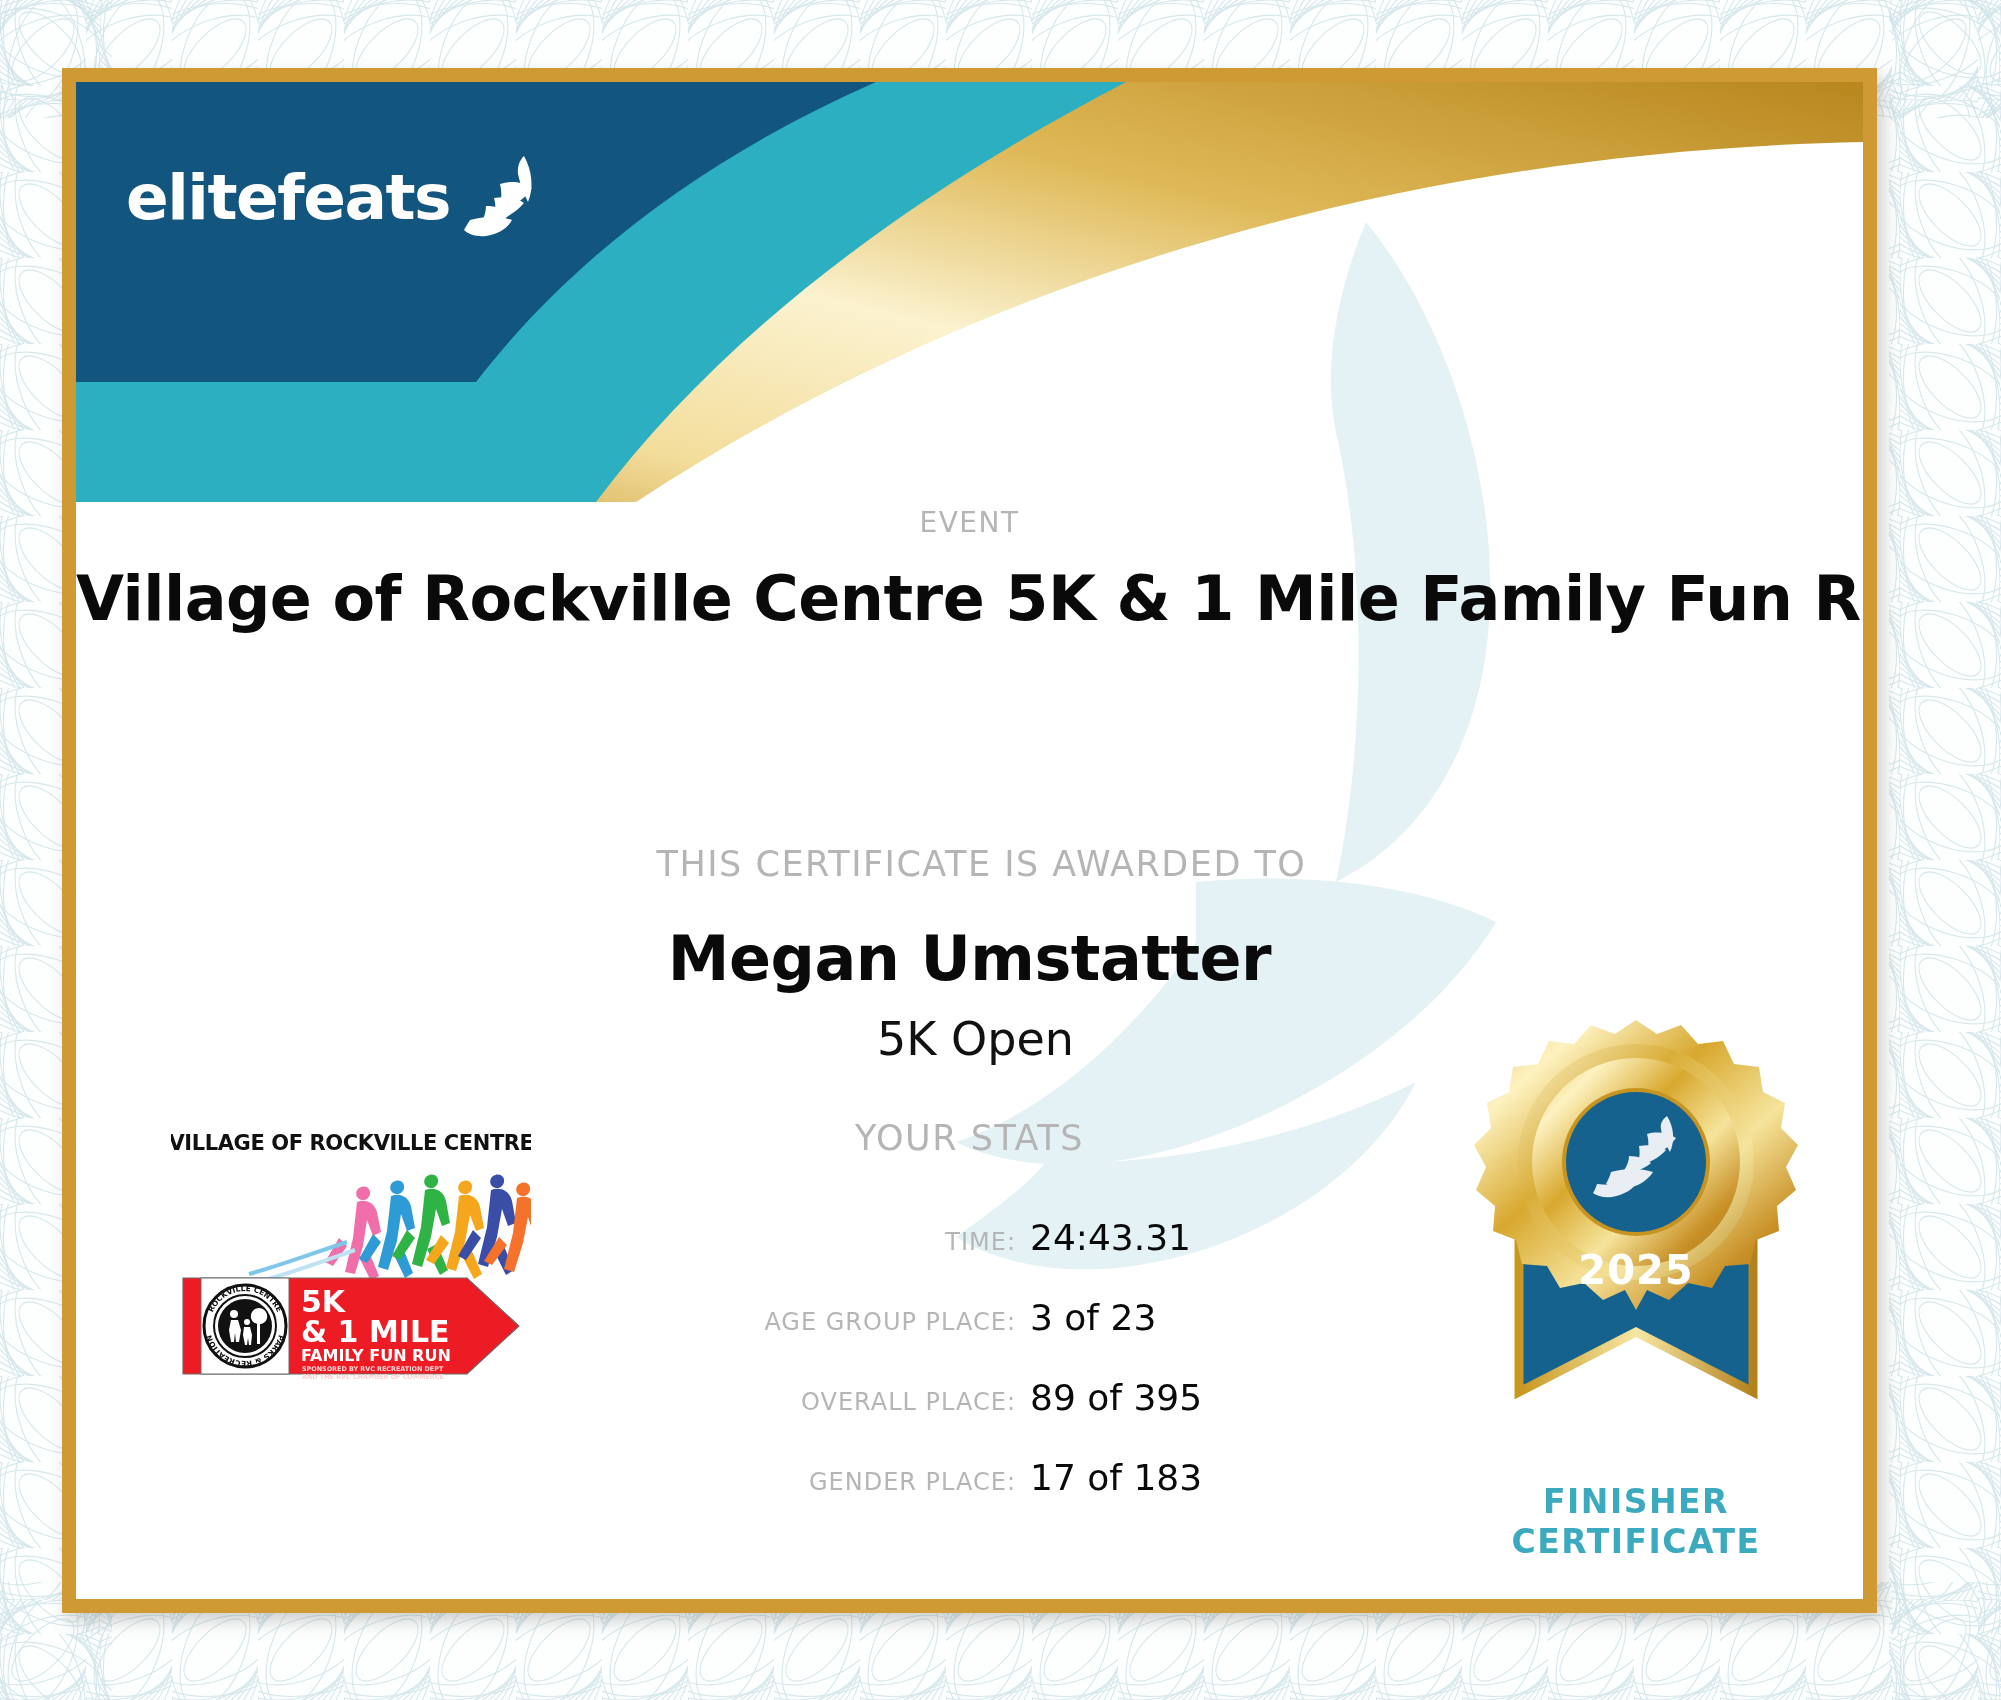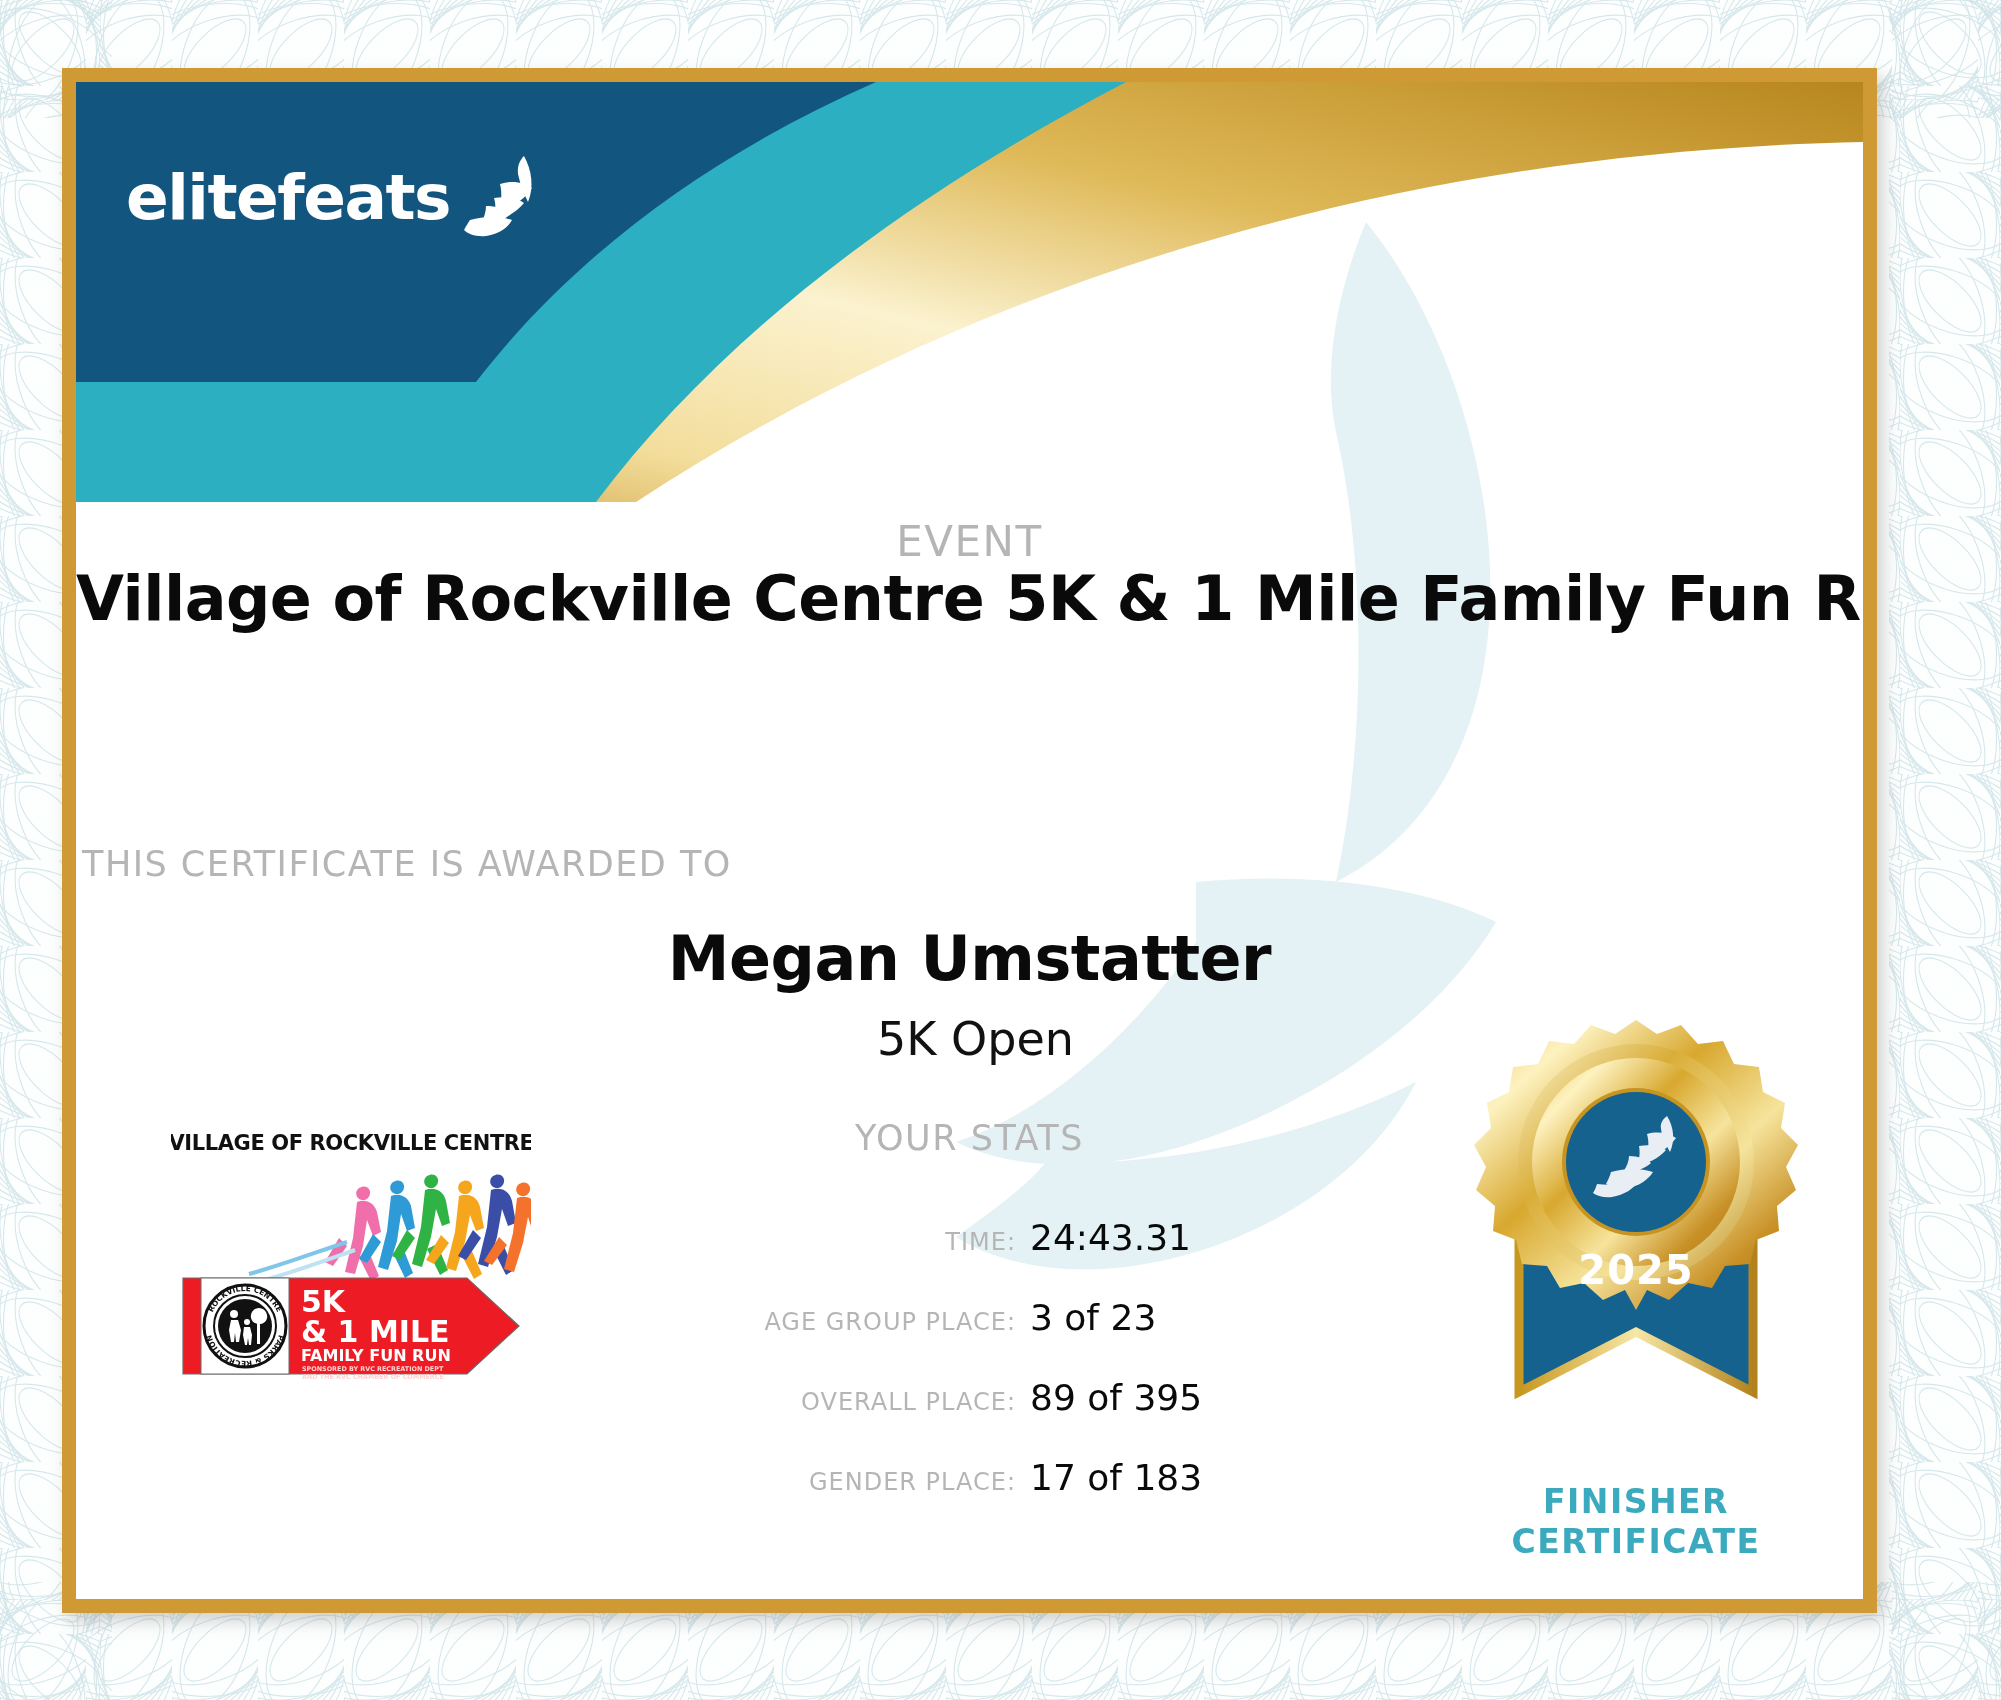--- a/index.html
+++ b/index.html
@@ -85,38 +85,38 @@
     color: #b5b5b5;
     font-family: "DejaVu Sans", sans-serif;
     font-weight: 400;
     letter-spacing: 1.5px;
   }
 
   .event-label {
     position: absolute;
     top: 424px; left: 0; width: 100%;
     text-align: center;
-    font-size: 42px;
-    margin-top: 11px;
+    font-size: 28px;
   }
   .event-title {
     position: absolute;
     top: 480px; left: 0; width: 100%;
     text-align: center;
     font-family: "DejaVu Sans", sans-serif;
     font-weight: 700;
     font-size: 62px;
     color: #0a0a0a;
     letter-spacing: -0.5px;
     white-space: nowrap;
   }
 
   .awarded-label {
     position: absolute;
-    top: 762px; left: 6px; width: 100%;
+    top: 762px; left: 12px; width: 100%;
+    text-align: center;
     font-size: 35px;
   }
   .recipient-name {
     position: absolute;
     top: 840px; left: 0; width: 100%;
     text-align: center;
     font-family: "DejaVu Sans", sans-serif;
     font-weight: 700;
     font-size: 62px;
     color: #0a0a0a;

